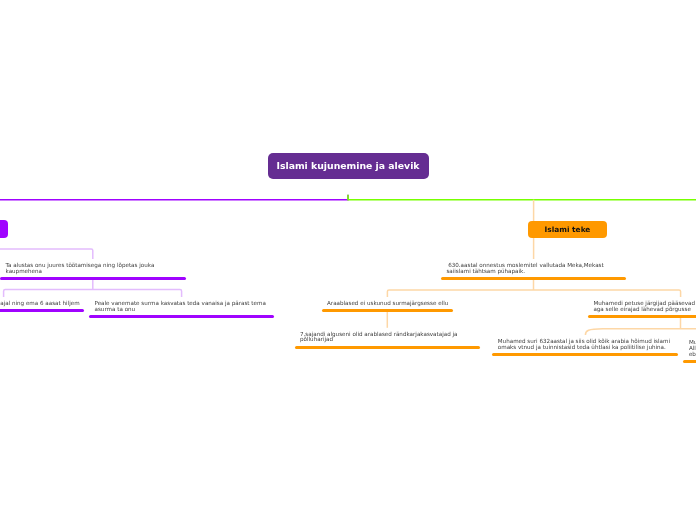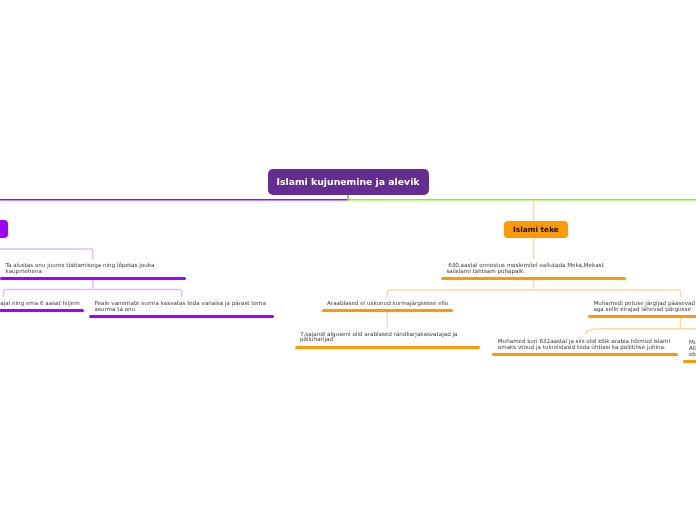--- a/index.html
+++ b/index.html
@@ -38,23 +38,23 @@
     <path d="M533.6 199.7 L533.6 221" fill="none" stroke="#fdd7a6" stroke-width="1.5"></path>
     <path d="M533.6 237.5 L533.6 259" fill="none" stroke="#fdd7a6" stroke-width="1.5"></path>
     <path d="M533.5 280 L533.5 290 M387.4 296.9 L387.4 291.5 Q387.4 290 389 290 L679 290 Q680.6 290 680.6 291.5 L680.6 296.9" fill="none" stroke="#fdd7a6" stroke-width="1.5"></path>
     <path d="M387.3 311.5 L387.3 327.8" fill="none" stroke="#fdd7a6" stroke-width="1.5"></path>
     <path d="M680.5 318 L680.5 328.8 M585.4 335 C585.4 330.5 588 329 603 328.8 L730 328.8" fill="none" stroke="#fdd7a6" stroke-width="1.5"></path>
 
     <path d="M-30 248.9 L91.2 248.9 Q92.8 248.9 92.8 250.5 L92.8 259" fill="none" stroke="#e3bcfd" stroke-width="1.5"></path>
     <path d="M92.8 280 L92.8 289.6 M3.6 296.9 L3.6 291.2 Q3.6 289.6 5.2 289.6 L180 289.6 Q181.6 289.6 181.6 291.2 L181.6 296.9" fill="none" stroke="#e3bcfd" stroke-width="1.5"></path>
   </svg>
 
-  <div class="rootbox" style="left:267.5px;top:169px;width:161px;height:25.5px;">Islami kujunemine ja alevik</div>
+  <div class="rootbox" style="left:267.5px;top:153px;width:161px;height:25.5px;">Islami kujunemine ja alevik</div>
 
-  <div class="pillbox" style="left:504px;top:220.5px;width:64px;height:17.5px;">Islami teke</div>
+  <div class="pillbox" style="left:528px;top:220.5px;width:79px;height:17.5px;">Islami teke</div>
 
   <div class="violetbox" style="left:-52.3px;top:220.2px;width:60.1px;height:18.3px;"></div>
 
   <div class="leaf" style="left:440.9px;top:262.9px;width:185.2px;">
     <span class="txt"> 630.aastal onnestus moslemitel vallutada Meka,Mekast
 saiislami tähtsam pühapaik.</span>
     <span class="bar bar-orange"></span>
   </div>
 
   <div class="leaf" style="left:321.5px;top:300.7px;width:131.8px;">

